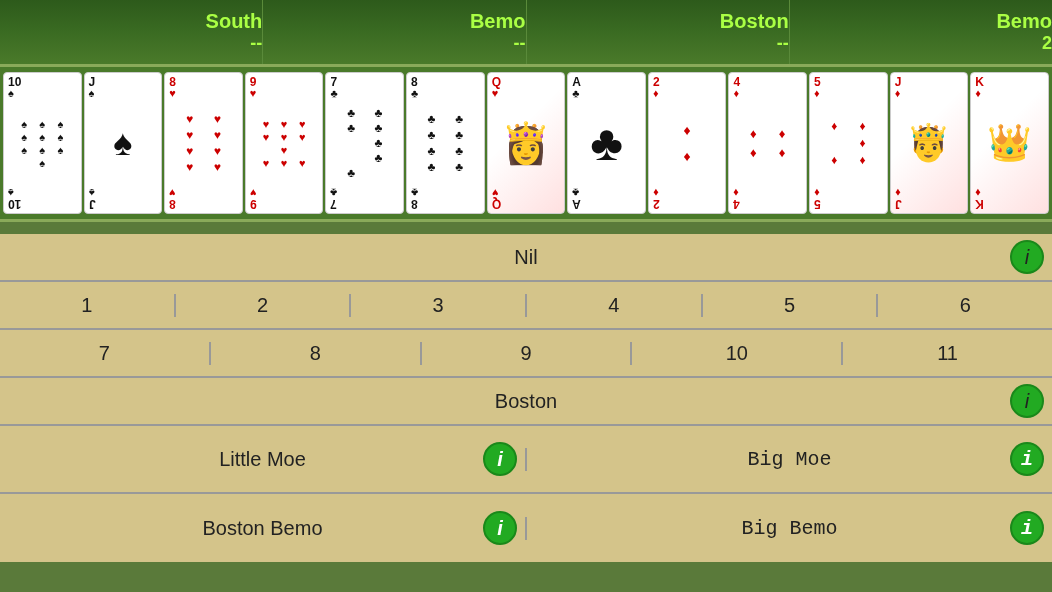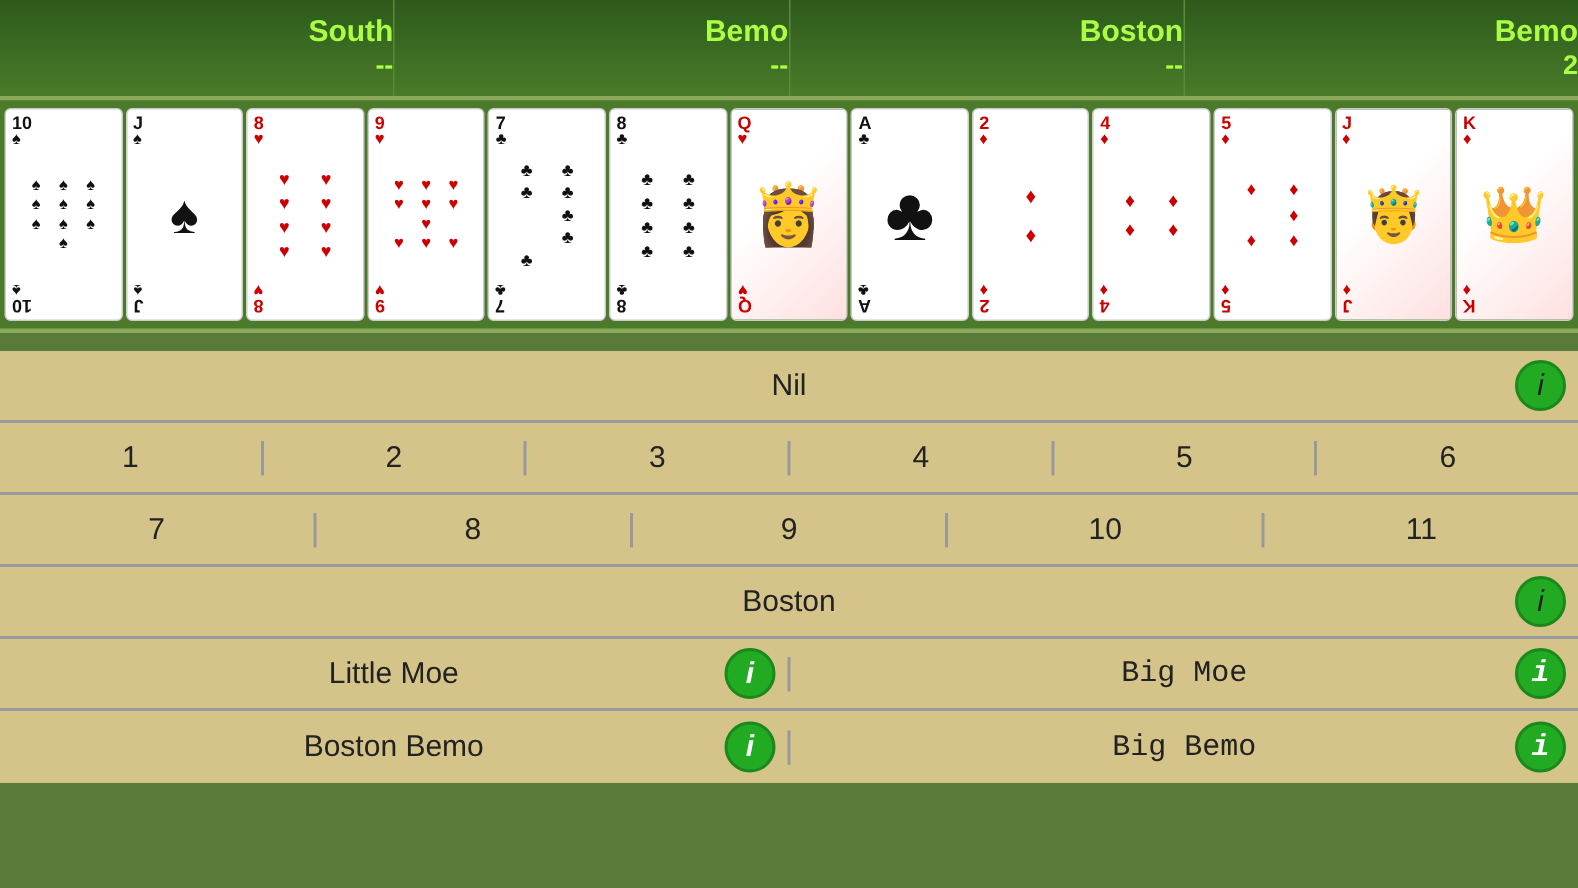--- a/index.html
+++ b/index.html
@@ -140,21 +140,21 @@
       justify-content: center;
       position: relative;
     }
     .boston-row span {
       font-size: 20px;
       font-weight: normal;
       color: #222;
     }
 
     .moe-row {
-      height: 48px;
+      height: 68px;
       display: flex;
     }
     .moe-cell {
       flex: 1;
       display: flex;
       align-items: center;
       justify-content: center;
       font-size: 20px;
       color: #222;
       position: relative;

